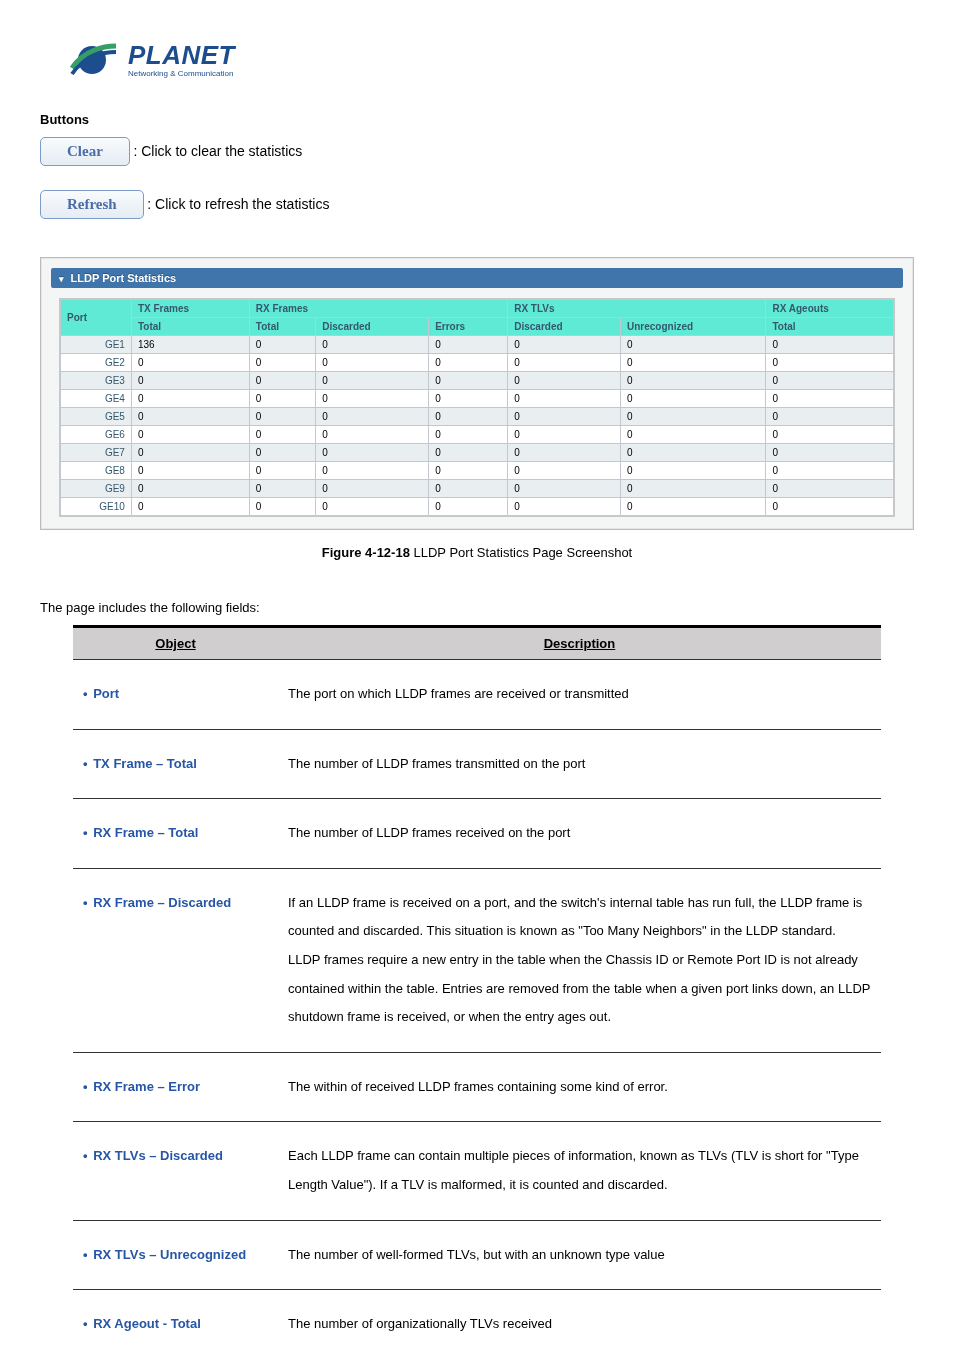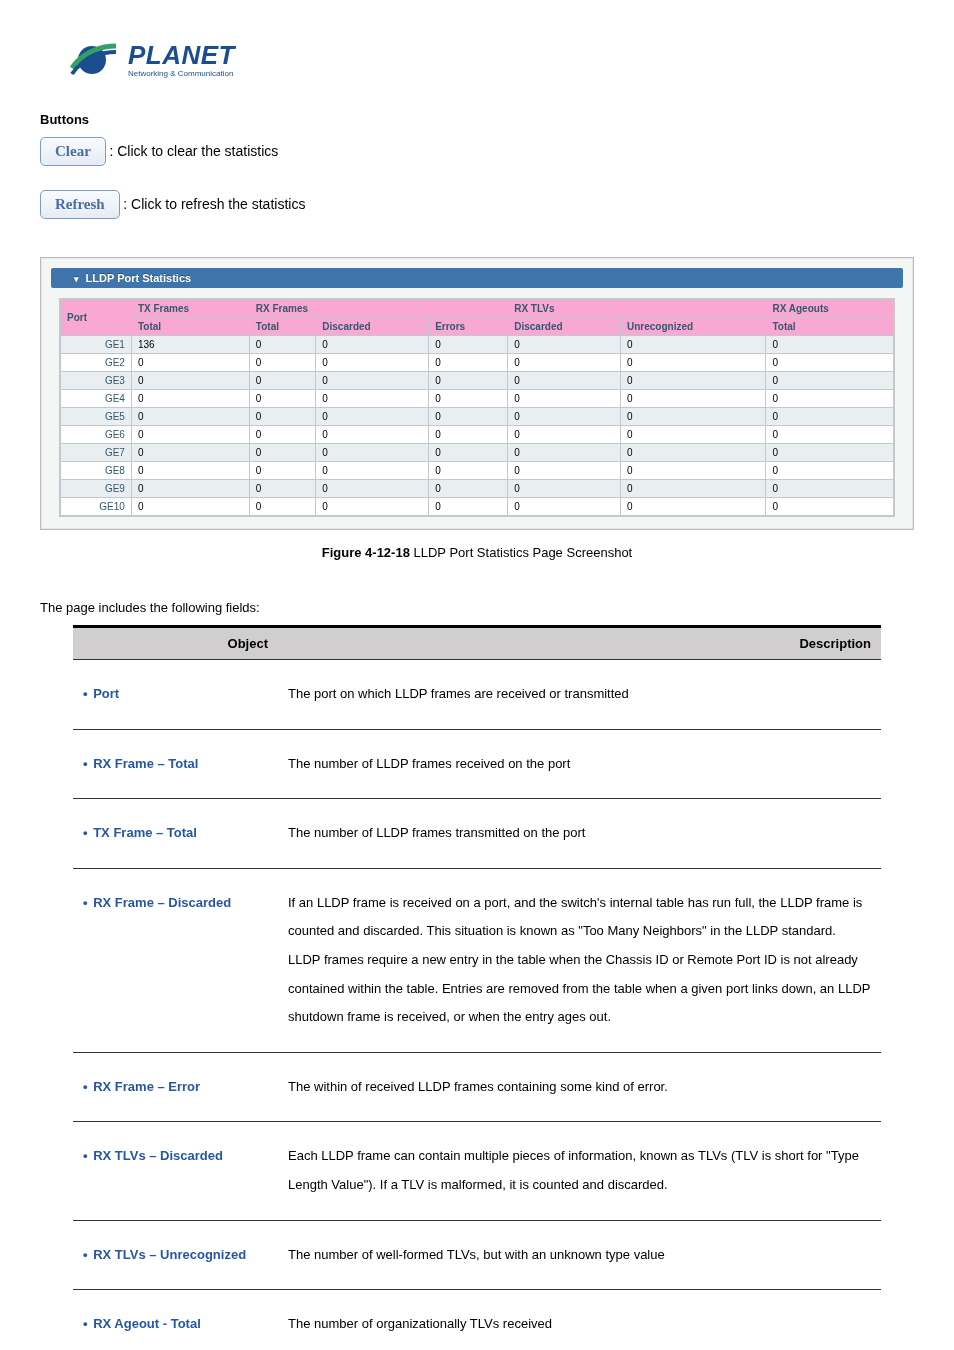--- a/index.html
+++ b/index.html
@@ -48,21 +48,21 @@
   
   .buttons-hdr {
     font-weight: bold;
     margin-bottom: 8px;
   }
   .btn {
     display: inline-block;
     background: linear-gradient(#f9fbfd,#e5ecf3);
     border: 1px solid #7a9cc6;
     border-radius: 5px;
-    padding: 5px 14px;
+    padding: 5px 26px;
     color: #4a6da7;
     font-family: "Times New Roman", serif;
     font-size: 15px;
     font-weight: bold;
     cursor: pointer;
     margin: 2px 0 8px 0;
   }
   .btn-line { margin-bottom: 14px; }
   .btn-desc { font-size: 14px; }
 
@@ -73,21 +73,21 @@
     padding: 10px 10px 12px 10px;
     margin-top: 30px;
     margin-bottom: 8px;
     box-shadow: inset 0 0 0 1px #e6e6e6;
   }
   .stats-head {
     background: #3f75aa;
     color: #fff;
     font-size: 11px;
     font-weight: bold;
-    padding: 4px 23px;
+    padding: 4px 8px;
     margin-bottom: 10px;
     border-radius: 2px;
     text-shadow: 0 -1px 0 rgba(0,0,0,0.3);
   }
   .stats-head .tri {
     display: inline-block;
     margin-right: 4px;
     font-size: 9px;
   }
   .stats-wrap {
@@ -100,21 +100,21 @@
     width: 100%;
     border-collapse: collapse;
     font-size: 10px;
   }
   table.stats th, table.stats td {
     border: 1px solid #c2c8cd;
     padding: 3px 6px;
     text-align: left;
   }
   table.stats thead th {
-    background: #f9a8d4;
+    background: #5eead4;
     color: #35586d;
     font-weight: bold;
   }
   table.stats tbody tr:nth-child(odd) td { background: #e9eef0; }
   table.stats tbody tr:nth-child(even) td { background: #ffffff; }
   table.stats tbody td:first-child { color:#35586d;text-align:right; }
 
   
   .fig-cap {
     text-align: center;
@@ -129,24 +129,25 @@
   table.desc {
     width: 808px;
     margin: 0 auto;
     border-collapse: collapse;
     font-size: 13px;
     border-top: 3px solid #000;
     border-bottom: 3px solid #000;
   }
   table.desc th {
     background: #d0cece;
-    text-align: right;
+    text-align: center;
     padding: 8px 10px;
     border-bottom: 1px solid #333;
     font-weight: bold;
+    text-decoration: underline;
   }
   table.desc td {
     border-top: 1px solid #333;
     padding: 20px 10px;
     vertical-align: top;
     line-height: 2.2;
   }
   table.desc td.obj { width: 185px; }
   table.desc td.obj .bullet { color:#2756a5; font-weight:bold; margin-right:2px; }
   table.desc td.obj .term { color:#2756a5; font-weight:bold; }
@@ -329,28 +330,28 @@
       <th>Object</th>
       <th>Description</th>
     </tr>
   </thead>
   <tbody id="desc-body">
       <tr>
         <td class="obj"><span class="bullet">•  </span><span class="term">Port</span></td>
         <td>The port on which LLDP frames are received or transmitted</td>
       </tr>
       <tr>
+        <td class="obj"><span class="bullet">•  </span><span class="term">TX Frame – Total</span></td>
+        <td>The number of LLDP frames transmitted on the port</td>
+      </tr>
+      <tr>
         <td class="obj"><span class="bullet">•  </span><span class="term">RX Frame – Total</span></td>
         <td>The number of LLDP frames received on the port</td>
       </tr>
       <tr>
-        <td class="obj"><span class="bullet">•  </span><span class="term">TX Frame – Total</span></td>
-        <td>The number of LLDP frames transmitted on the port</td>
-      </tr>
-      <tr>
         <td class="obj"><span class="bullet">•  </span><span class="term">RX Frame – Discarded</span></td>
         <td>If an LLDP frame is received on a port, and the switch's internal table has run full, the LLDP frame is counted and discarded. This situation is known as "Too Many Neighbors" in the LLDP standard. LLDP frames require a new entry in the table when the Chassis ID or Remote Port ID is not already contained within the table. Entries are removed from the table when a given port links down, an LLDP shutdown frame is received, or when the entry ages out.</td>
       </tr>
       <tr>
         <td class="obj"><span class="bullet">•  </span><span class="term">RX Frame – Error</span></td>
         <td>The within of received LLDP frames containing some kind of error.</td>
       </tr>
       <tr>
         <td class="obj"><span class="bullet">•  </span><span class="term">RX TLVs – Discarded</span></td>
         <td>Each LLDP frame can contain multiple pieces of information, known as TLVs (TLV is short for "Type Length Value"). If a TLV is malformed, it is counted and discarded.</td>

